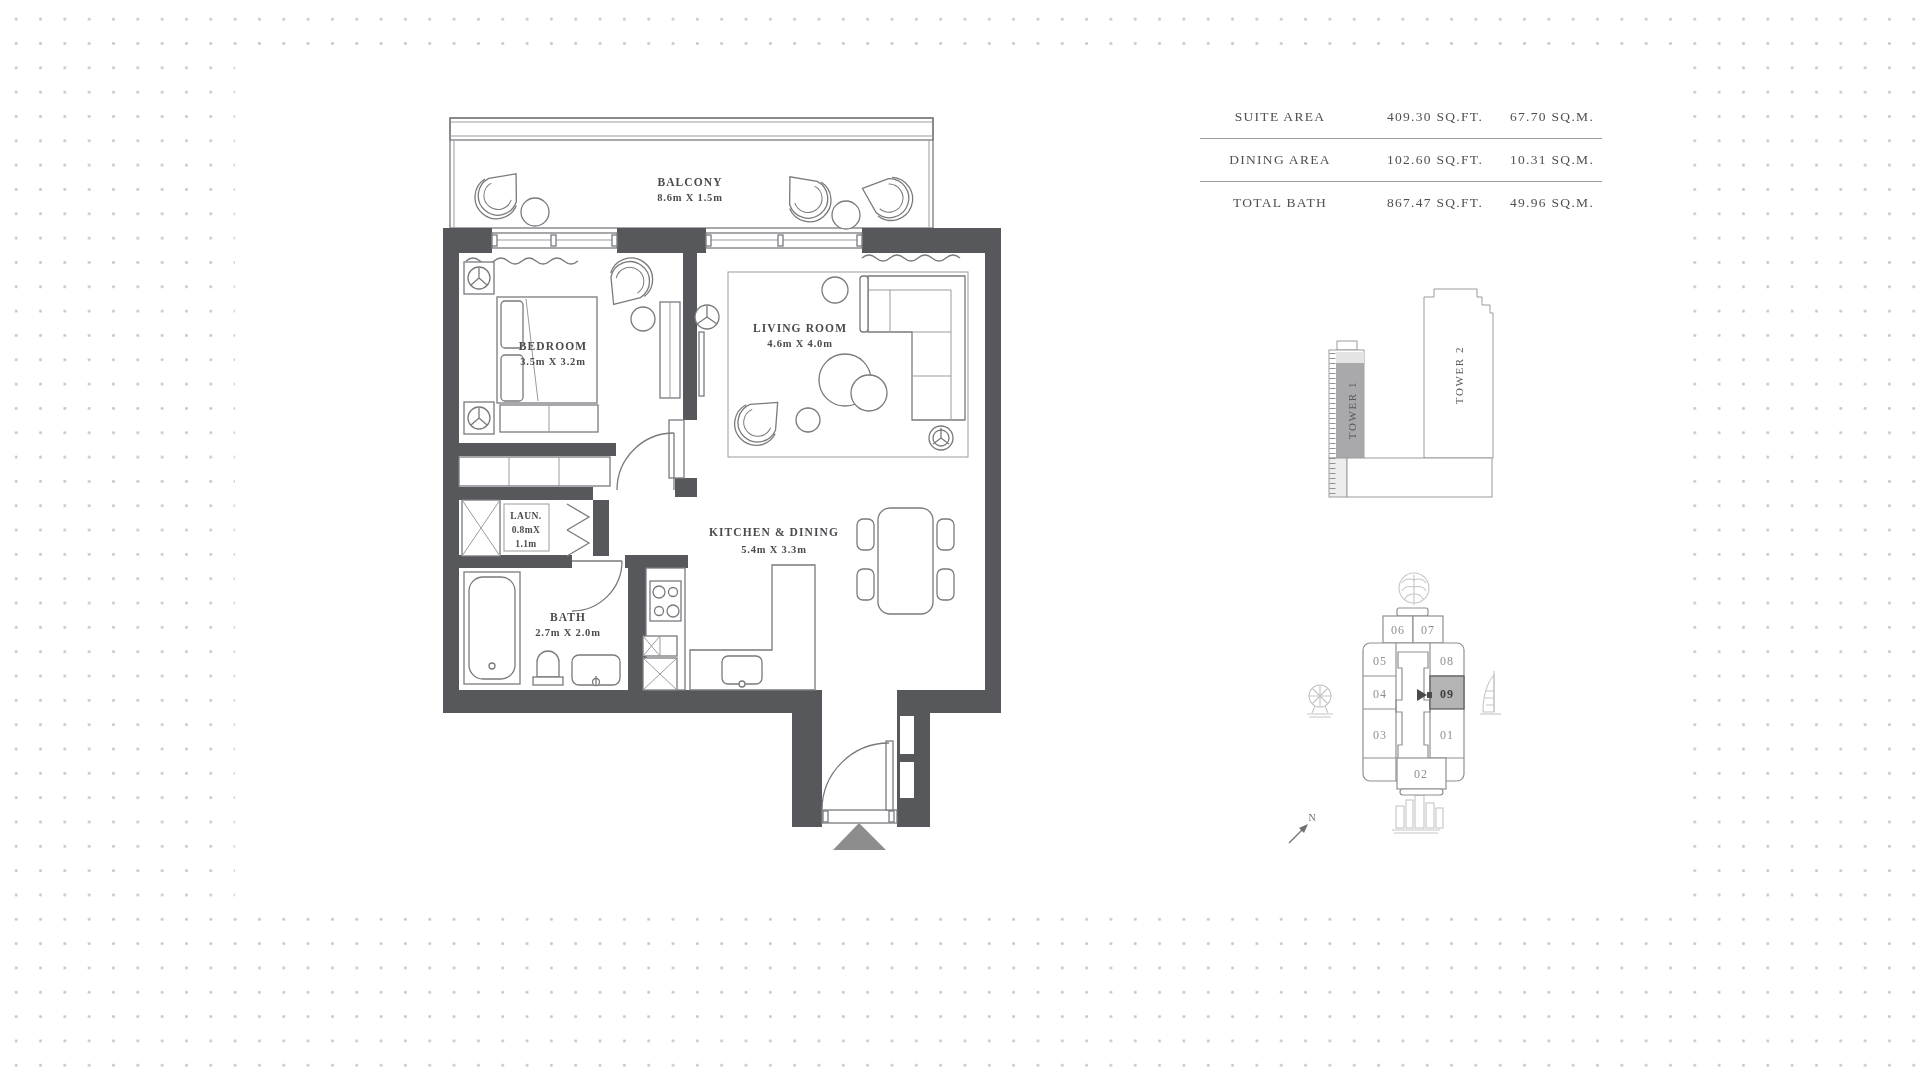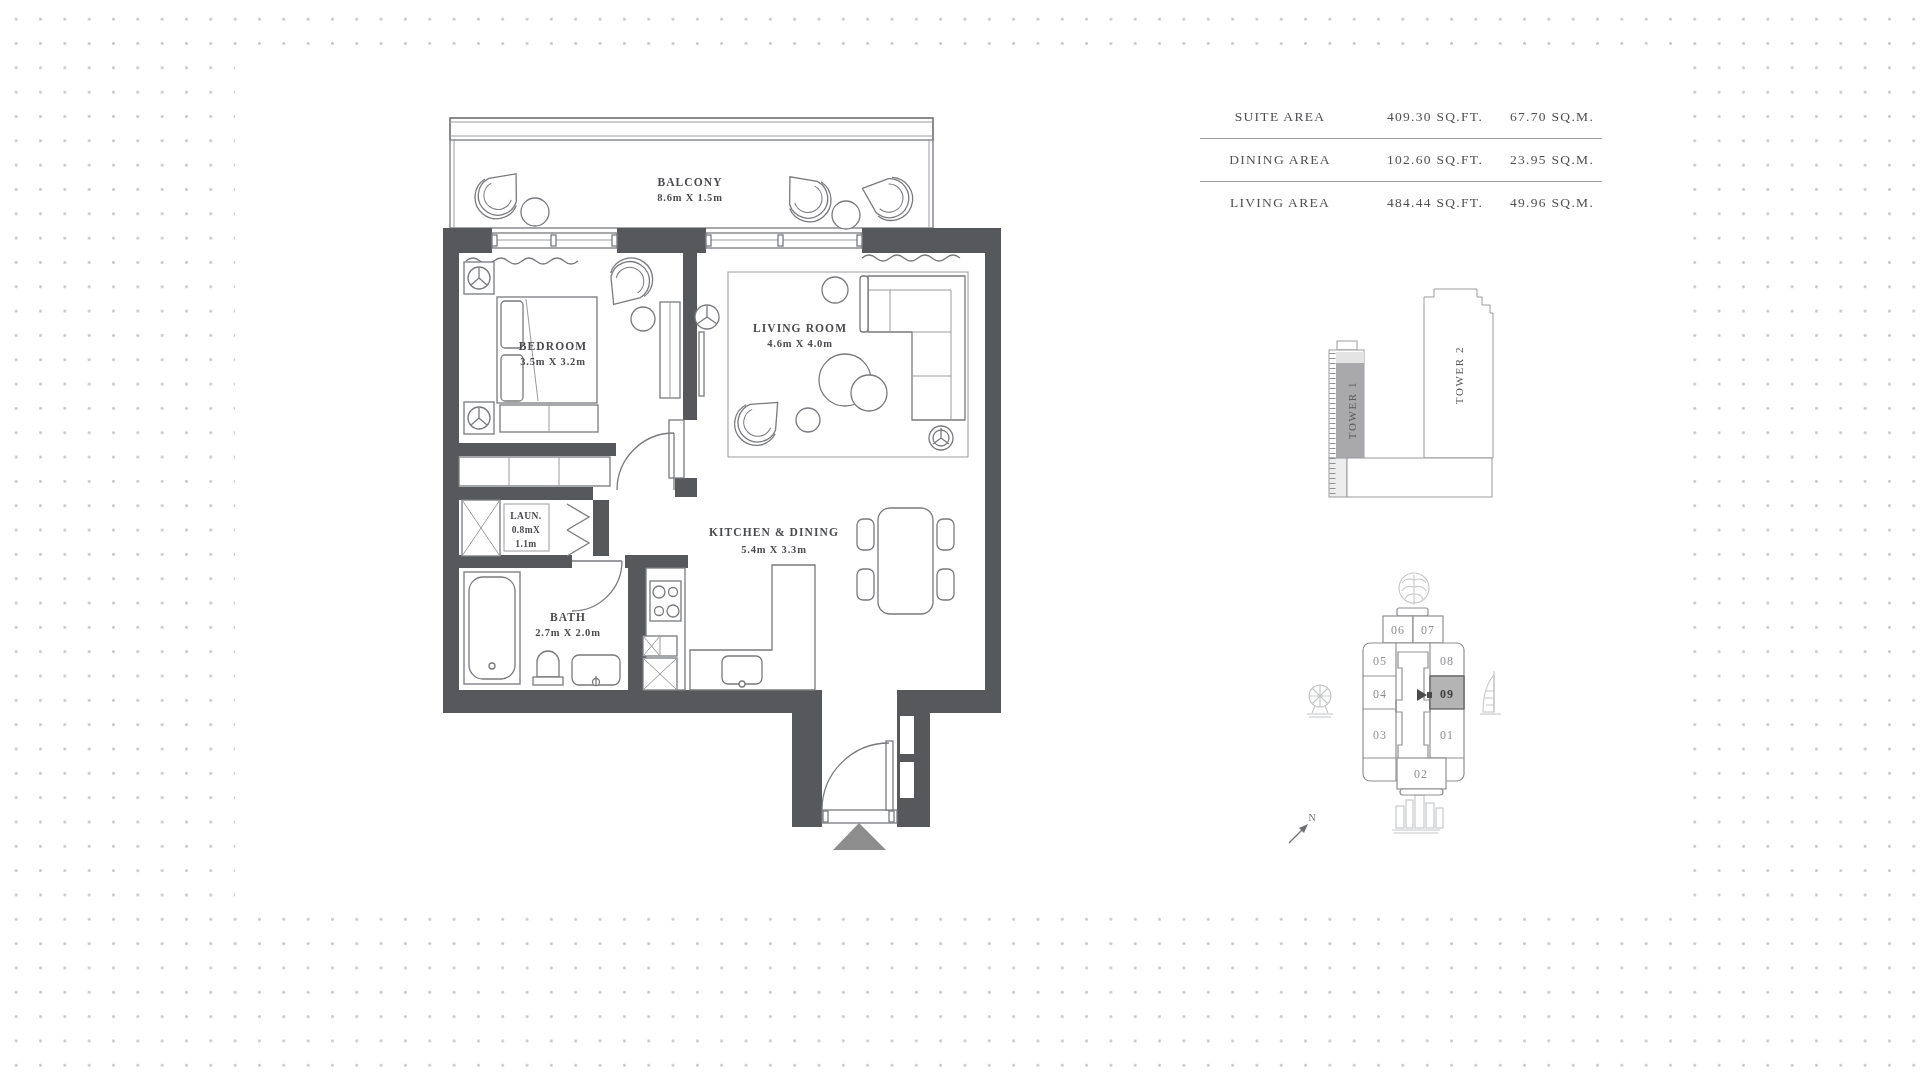--- a/index.html
+++ b/index.html
@@ -220,25 +220,25 @@
 
 <div class="area-table">
   <div class="area-row b">
     <span class="al">SUITE AREA</span>
     <span class="af">409.30 SQ.FT.</span>
     <span class="am">67.70 SQ.M.</span>
   </div>
   <div class="area-row b">
     <span class="al">DINING AREA</span>
     <span class="af">102.60 SQ.FT.</span>
-    <span class="am">23.95 SQ.M.</span>
+    <span class="am">10.31 SQ.M.</span>
   </div>
   <div class="area-row">
-    <span class="al">LIVING AREA</span>
-    <span class="af">484.44 SQ.FT.</span>
+    <span class="al">TOTAL BATH</span>
+    <span class="af">867.47 SQ.FT.</span>
     <span class="am">49.96 SQ.M.</span>
   </div>
 </div>
 
 <svg class="towers-svg" width="260" height="240" viewBox="1280 270 260 240" xmlns="http://www.w3.org/2000/svg">
   <g>
     <rect class="thinf" x="1337" y="341" width="20" height="9"></rect>
     <rect class="thinf" x="1329" y="350" width="35" height="108"></rect>
     <rect x="1336" y="352" width="28" height="11" fill="#e4e4e5"></rect>
     <rect x="1336" y="363" width="28" height="95" fill="#a9a9ab"></rect>

